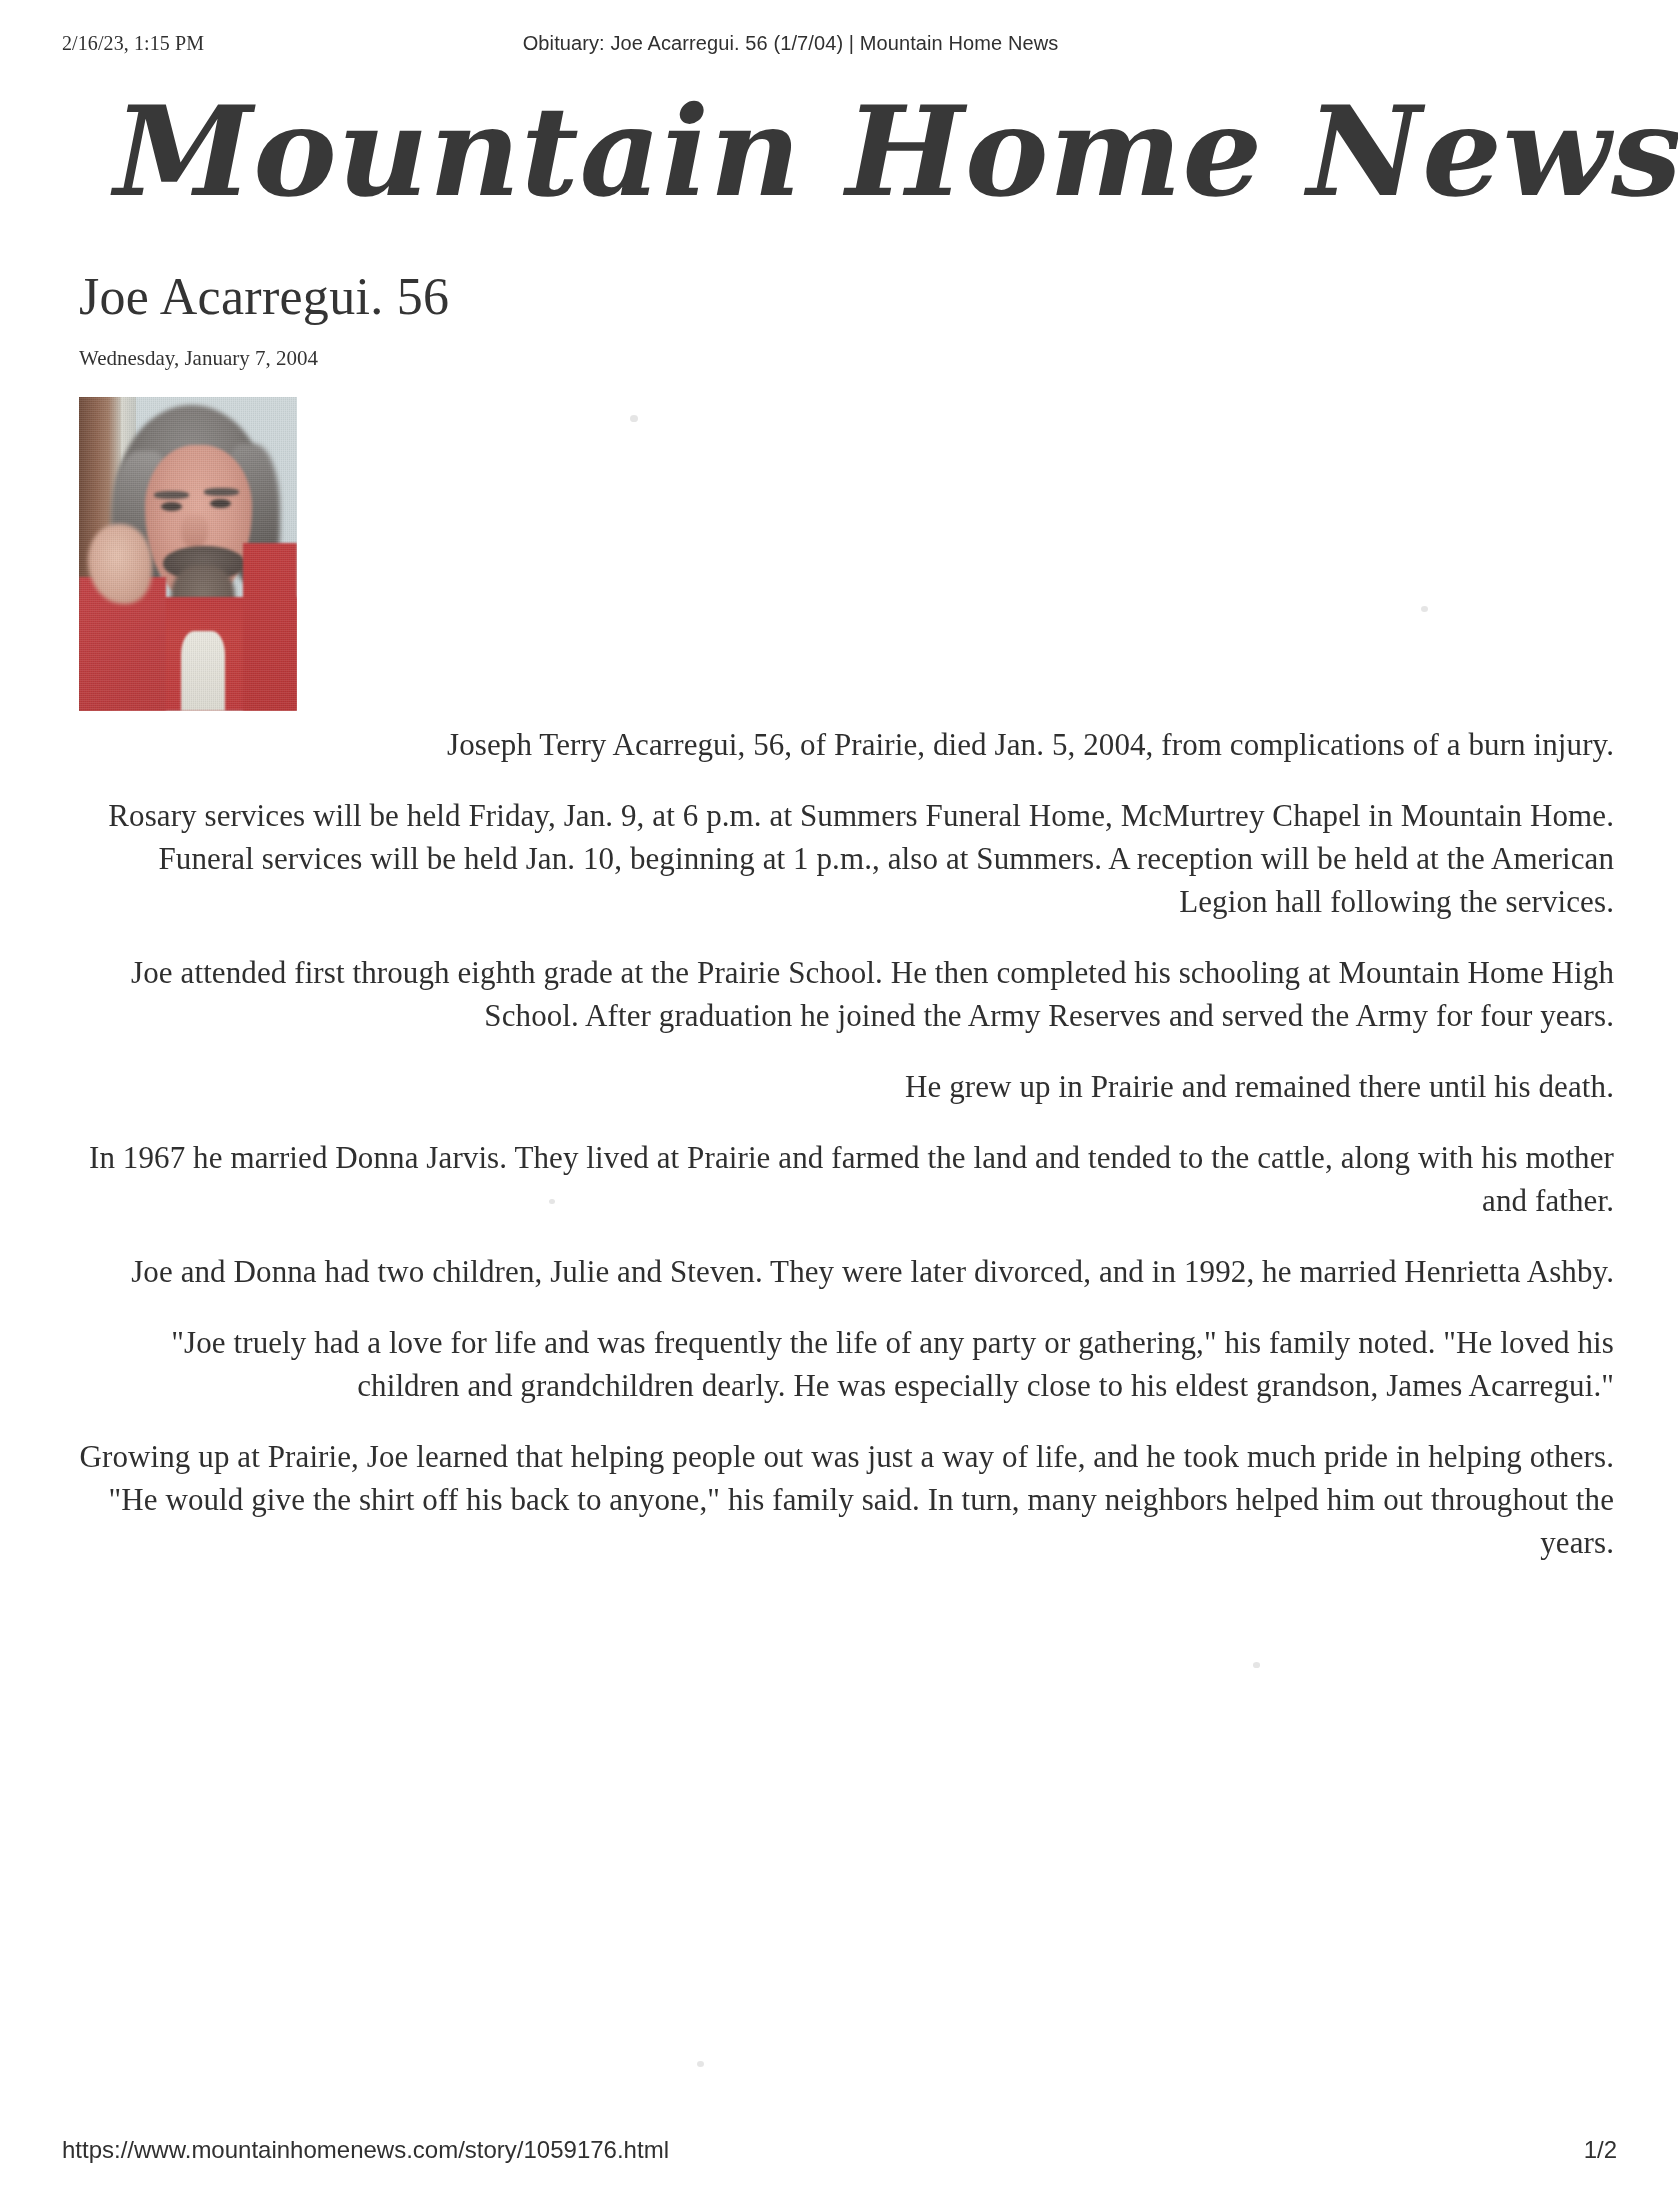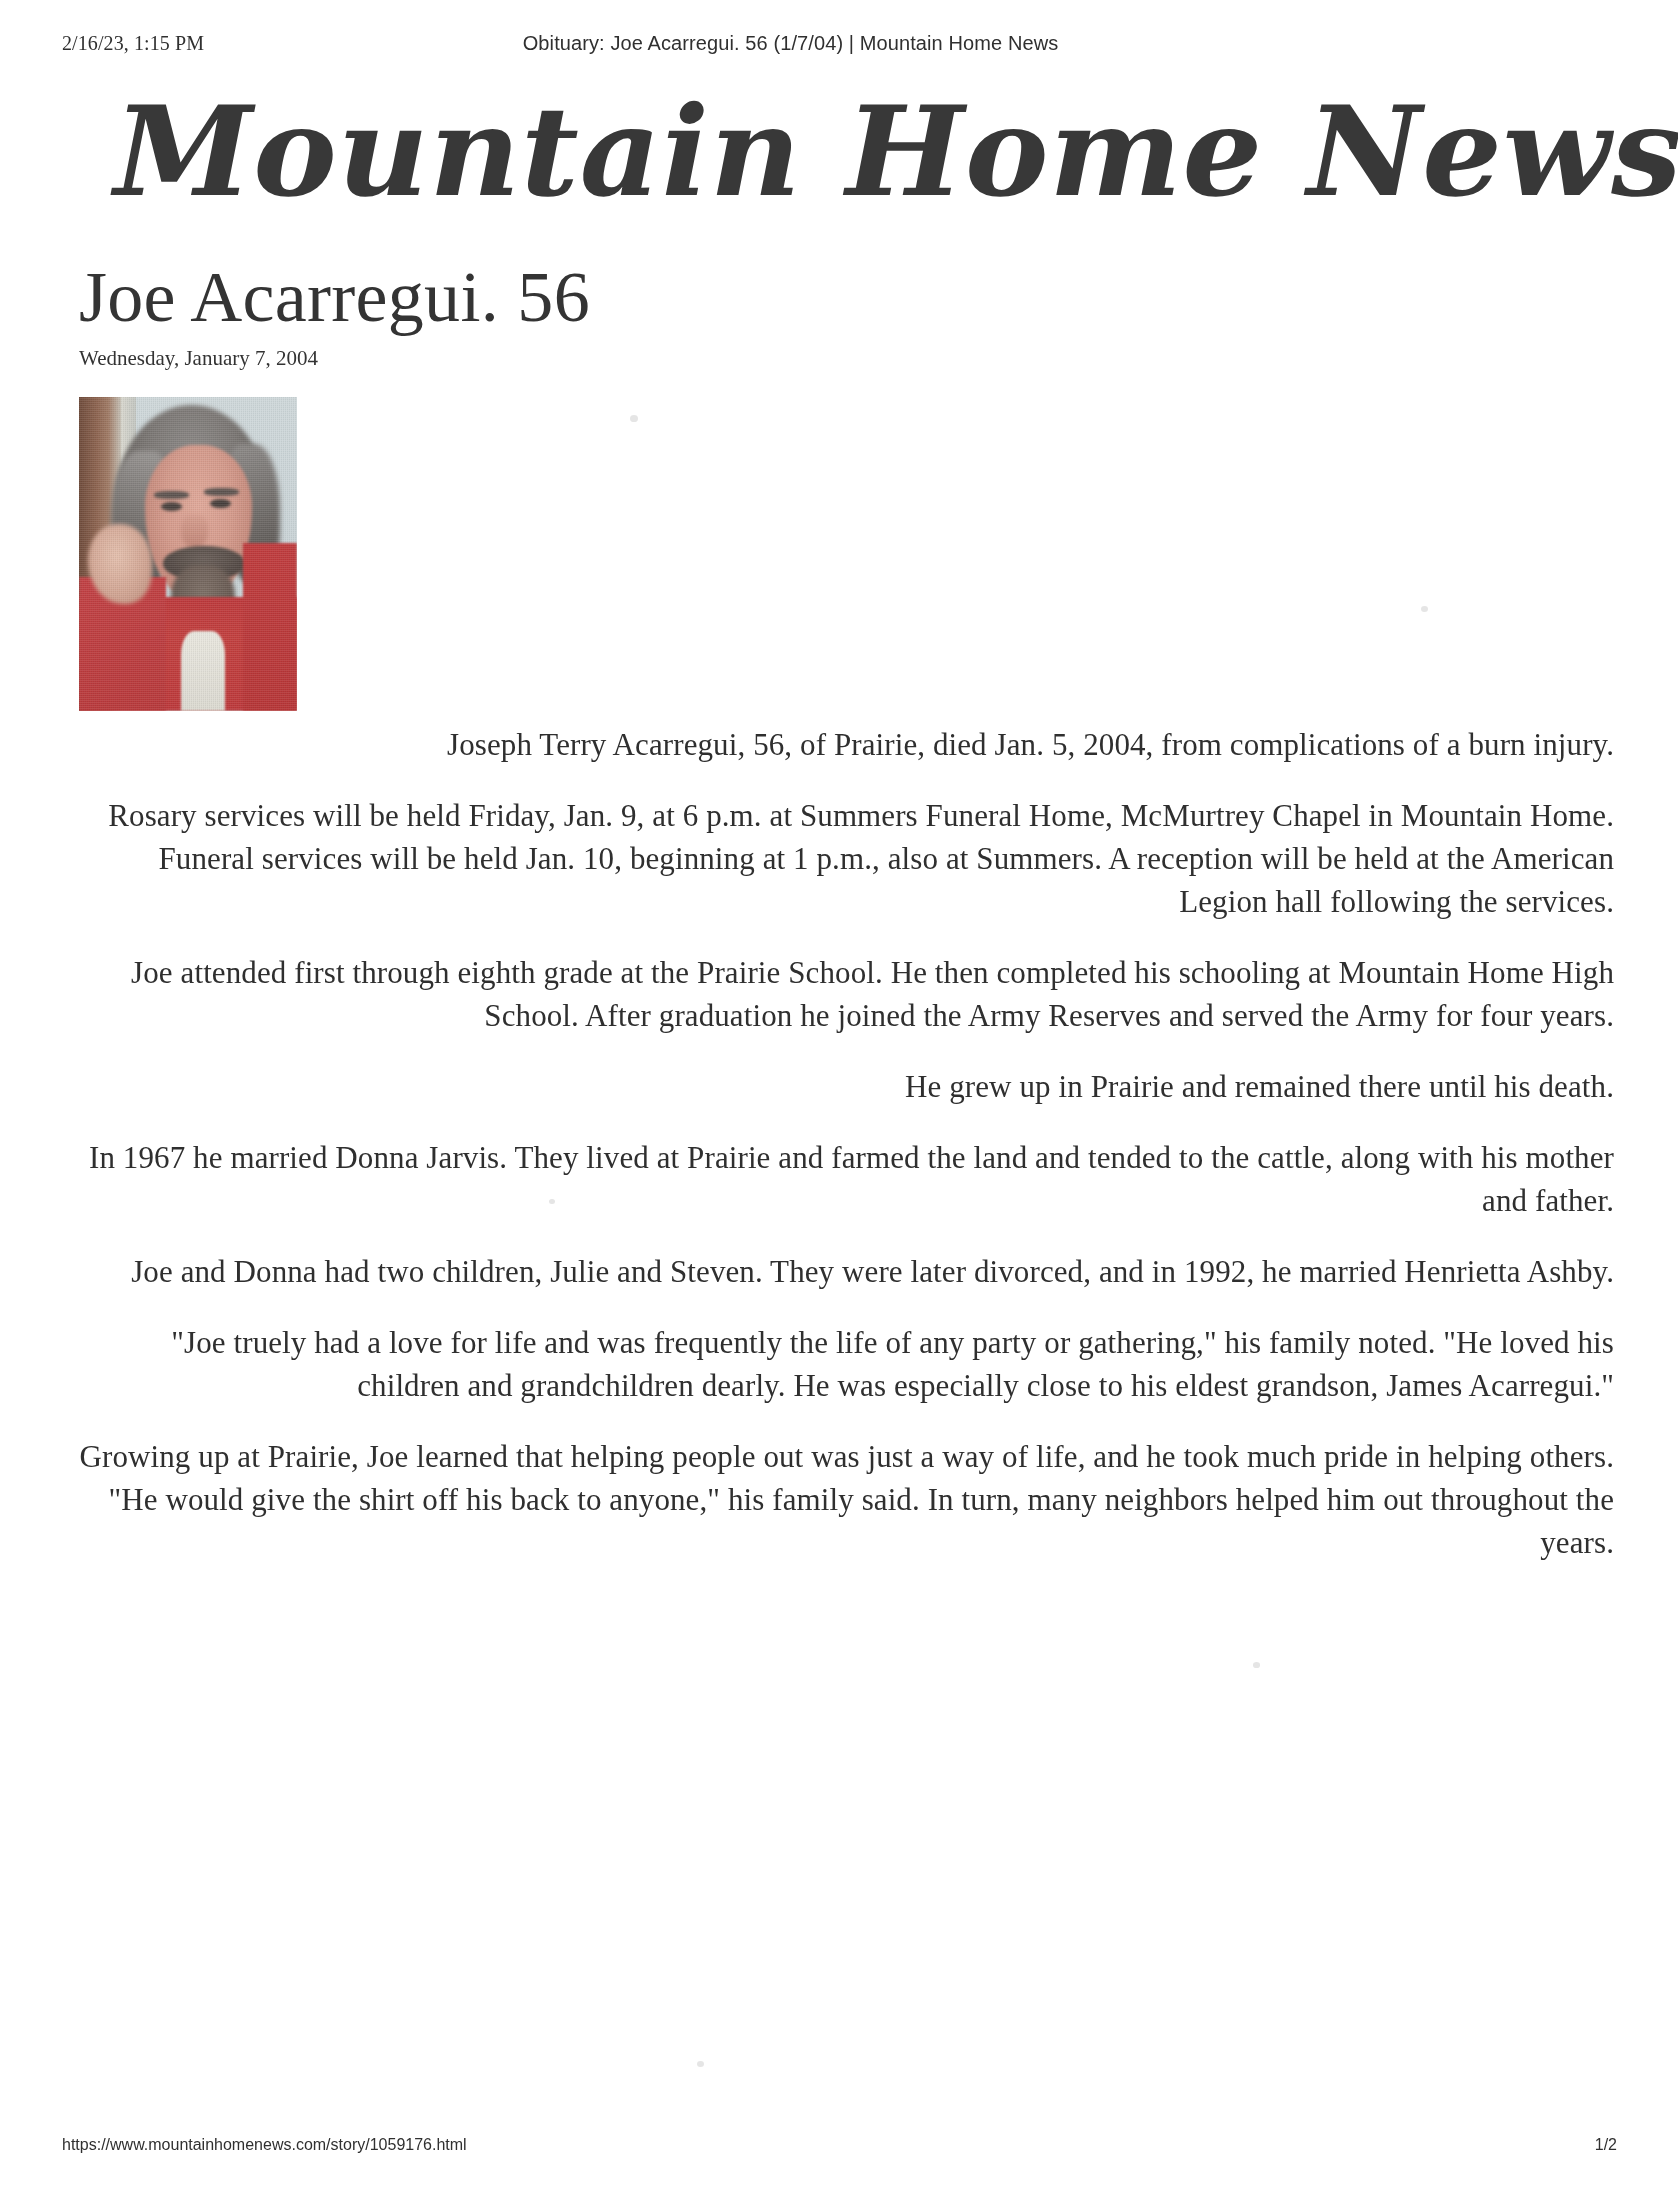--- a/index.html
+++ b/index.html
@@ -66,21 +66,21 @@
   
   .article {
     position: absolute;
     left: 79px;
     top: 268px;
     width: 1535px;
   }
   .headline {
     font-family: "Liberation Serif", "DejaVu Serif", serif;
     font-weight: 400;
-    font-size: 72px;
+    font-size: 52px;
     line-height: 58px;
     color: #343434;
     margin: 0 0 5.4px 0;
     letter-spacing: 0.3px;
   }
   .dateline {
     font-family: "Liberation Serif", "DejaVu Serif", serif;
     font-size: 21px;
     line-height: 35px;
     color: #333333;
@@ -277,21 +277,21 @@
   }
 
   
   .print-footer {
     position: absolute;
     bottom: 42px;
     left: 0;
     width: 1679px;
     height: 27px;
     font-family: "Liberation Sans", "DejaVu Sans", sans-serif;
-    font-size: 16px;
+    font-size: 24px;
     color: #303030;
   }
   .print-footer .pf-left {
     position: absolute;
     left: 62px; top: 0;
     white-space: nowrap;
   }
   .print-footer .pf-right {
     position: absolute;
     right: 62px; top: 0;

